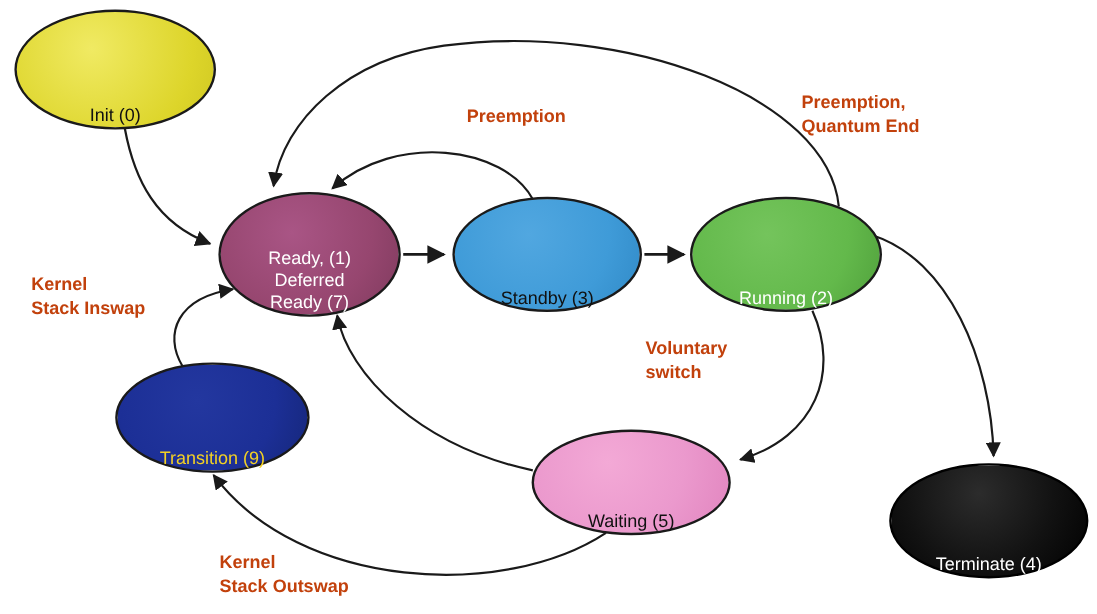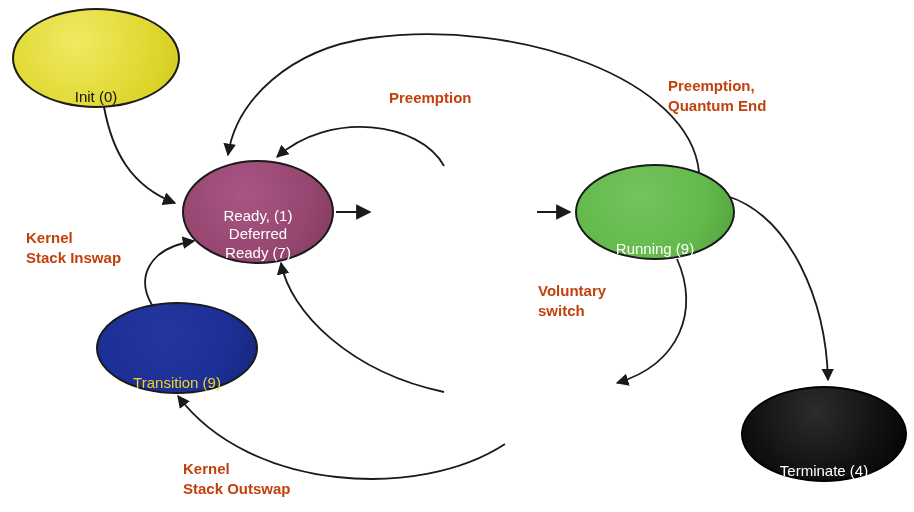--- a/index.html
+++ b/index.html
@@ -98,33 +98,43 @@
   </div>
 
   <div class="node" style="left:182px; top:160px; width:152px; height:104px;
               background: radial-gradient(circle at 40% 32%, #a95585 0%, #96466f 60%, #7e3a5d 100%);
               color:#ffffff;">
     <span class="node-label">Ready, (1)
 Deferred
 Ready (7)</span>
   </div>
 
+  <div class="node" style="left:377px; top:164px; width:158px; height:96px;
+              background: radial-gradient(circle at 40% 32%, #51a7e0 0%, #3f9bd8 60%, #3089c6 100%);
+              color:#111111;">
+    <span class="node-label">Standby (3)</span>
+  </div>
 
   <div class="node" style="left:575px; top:164px; width:160px; height:96px;
               background: radial-gradient(circle at 40% 32%, #74c45c 0%, #63b94b 60%, #4f9f3b 100%);
               color:#ffffff;">
-    <span class="node-label">Running (9)</span>
+    <span class="node-label">Running (2)</span>
   </div>
 
   <div class="node" style="left:96px; top:302px; width:162px; height:92px;
               background: radial-gradient(circle at 42% 34%, #23379f 0%, #1c2f96 60%, #152678 100%);
               color:#f2d024;">
     <span class="node-label">Transition (9)</span>
   </div>
 
+  <div class="node" style="left:443px; top:358px; width:166px; height:88px;
+              background: radial-gradient(circle at 38% 30%, #f3a9d6 0%, #eb99cd 55%, #e184be 100%);
+              color:#111111;">
+    <span class="node-label">Waiting (5)</span>
+  </div>
 
   <div class="node" style="left:741px; top:386px; width:166px; height:96px;
               background: radial-gradient(circle at 45% 25%, #2c2c2c 0%, #121212 55%, #000000 100%);
               color:#ffffff; border-color:#000000;">
     <span class="node-label">Terminate (4)</span>
   </div>
 
   <div class="edge-label" style="left:389px; top:88px;">Preemption</div>
 
   <div class="edge-label" style="left:668px; top:76px;">Preemption,

